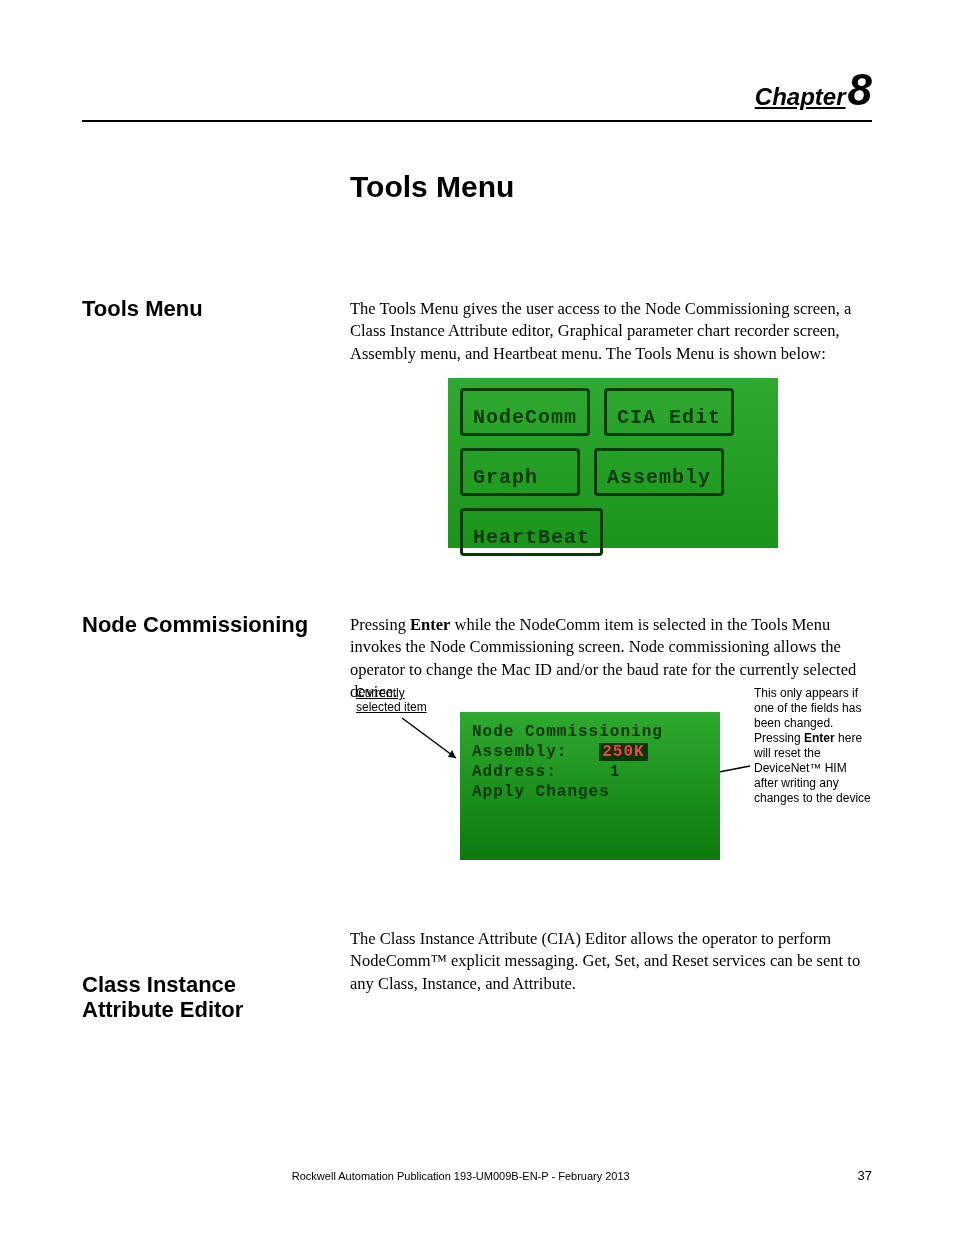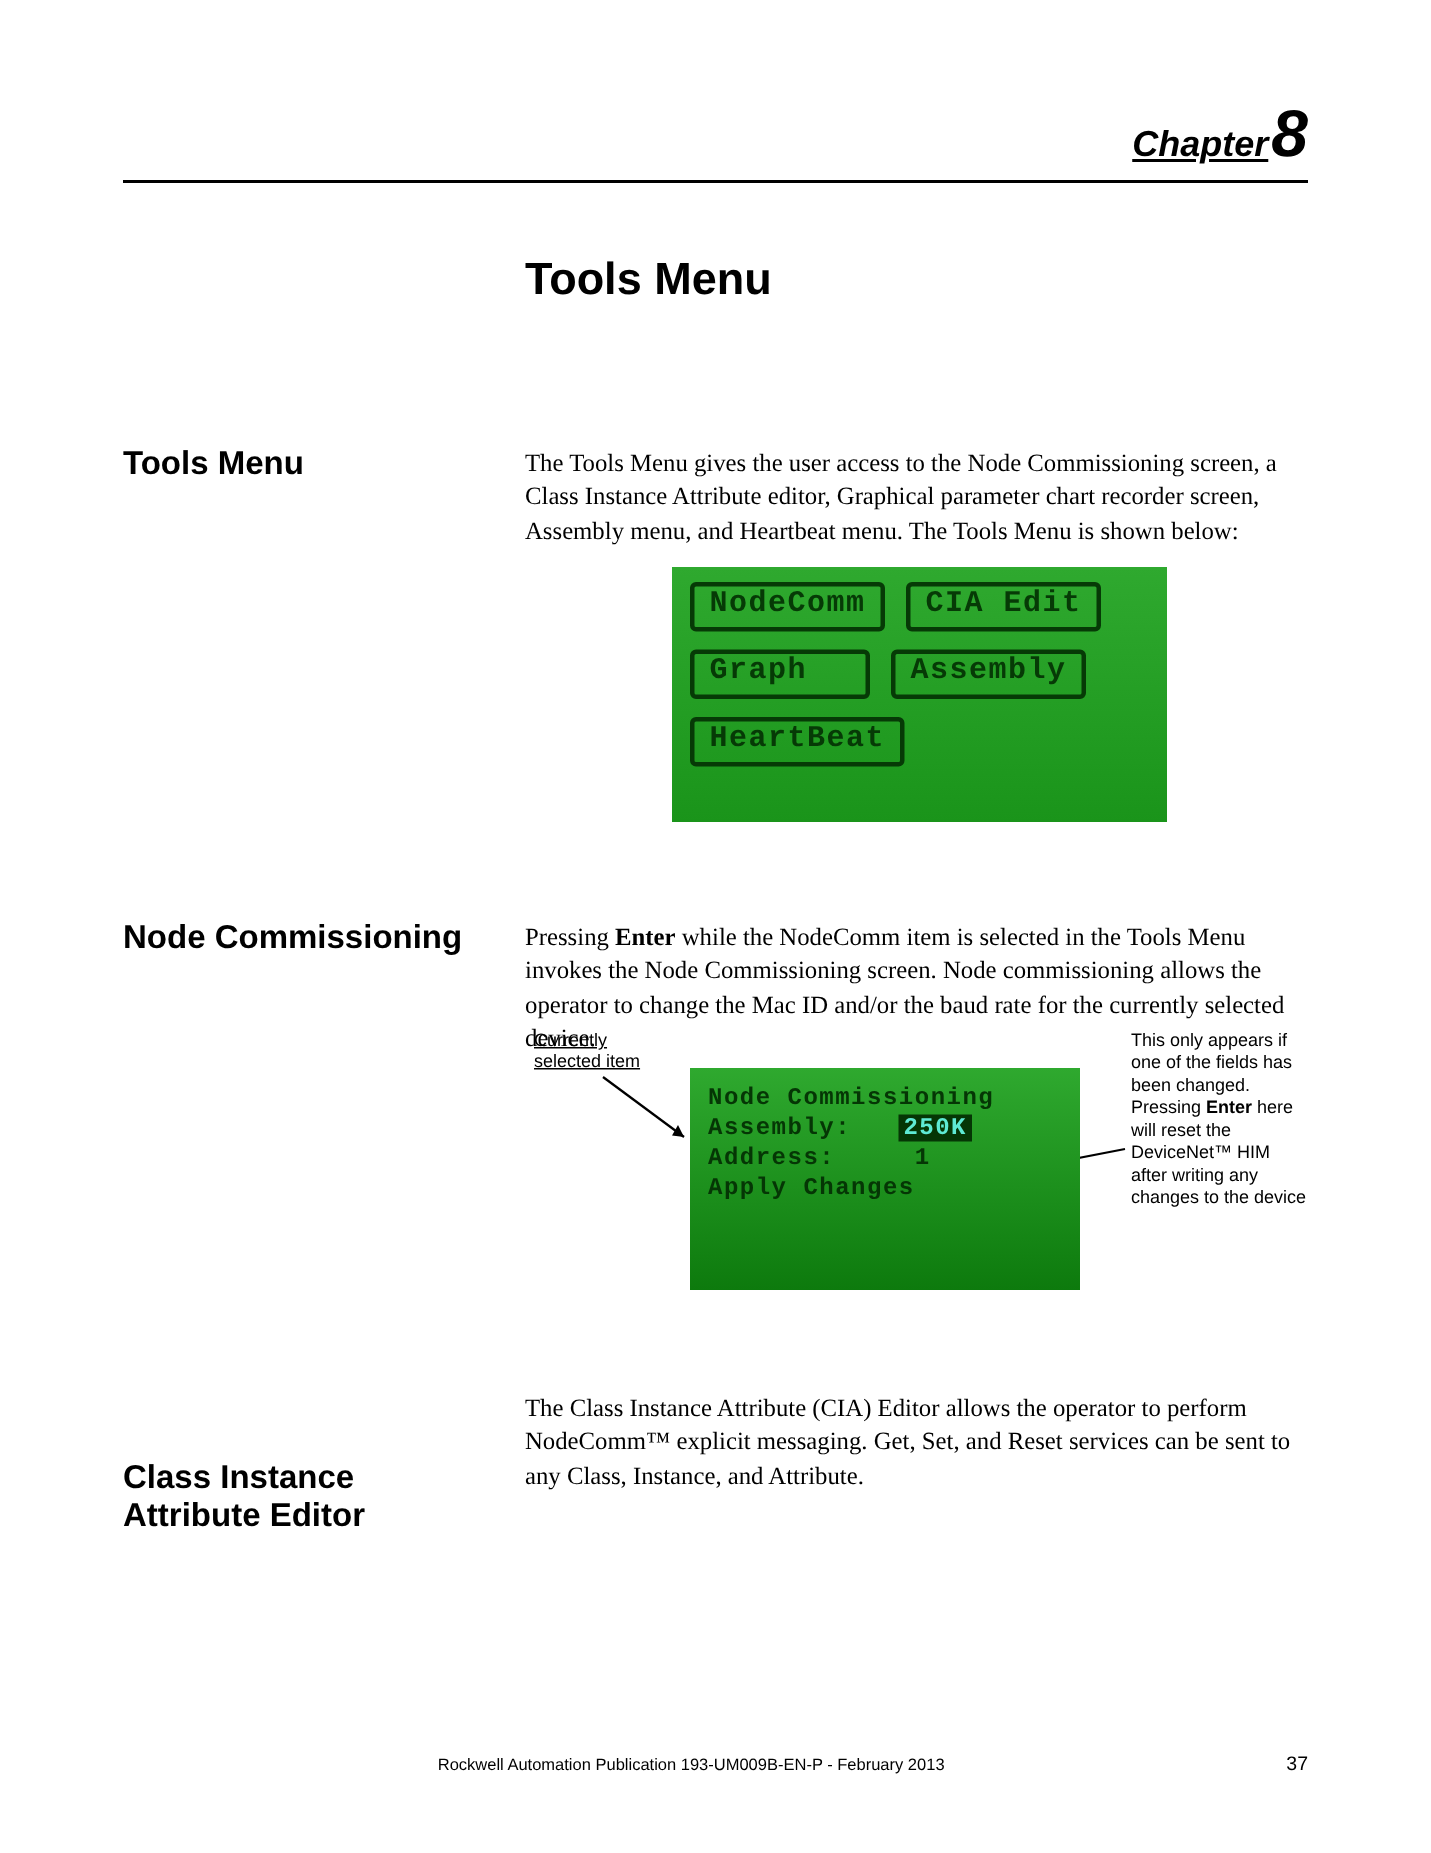--- a/index.html
+++ b/index.html
@@ -82,21 +82,21 @@
     padding: 10px 12px;
   }
   .lcd1 .row {
     display: flex;
     gap: 14px;
     margin-bottom: 12px;
   }
   .lcd-btn {
     border: 3px solid #063a06;
     border-radius: 4px;
-    padding: 1px 10px 4px 10px;
+    padding: 16px 10px 4px 10px;
     font-family: "Courier New", monospace;
     font-size: 20px;
     letter-spacing: 1px;
     color: #063a06;
     font-weight: bold;
     min-width: 120px;
     box-sizing: border-box;
     line-height: 1.1;
   }
   .lcd-btn.sel {
@@ -114,21 +114,21 @@
     padding: 10px 12px 8px 12px;
     font-family: "Courier New", monospace;
     font-weight: bold;
     color: #053605;
     font-size: 16px;
     letter-spacing: 1px;
     line-height: 1.25;
   }
   .lcd2 .hl {
     background: #053605;
-    color: #5eead4;
+    color: #ef4444;
     padding: 0 3px;
   }
   .callout-left {
     position: absolute;
     left: 356px;
     top: 686px;
     width: 90px;
     font-family: Arial, sans-serif;
     font-size: 12px;
     line-height: 1.2;

